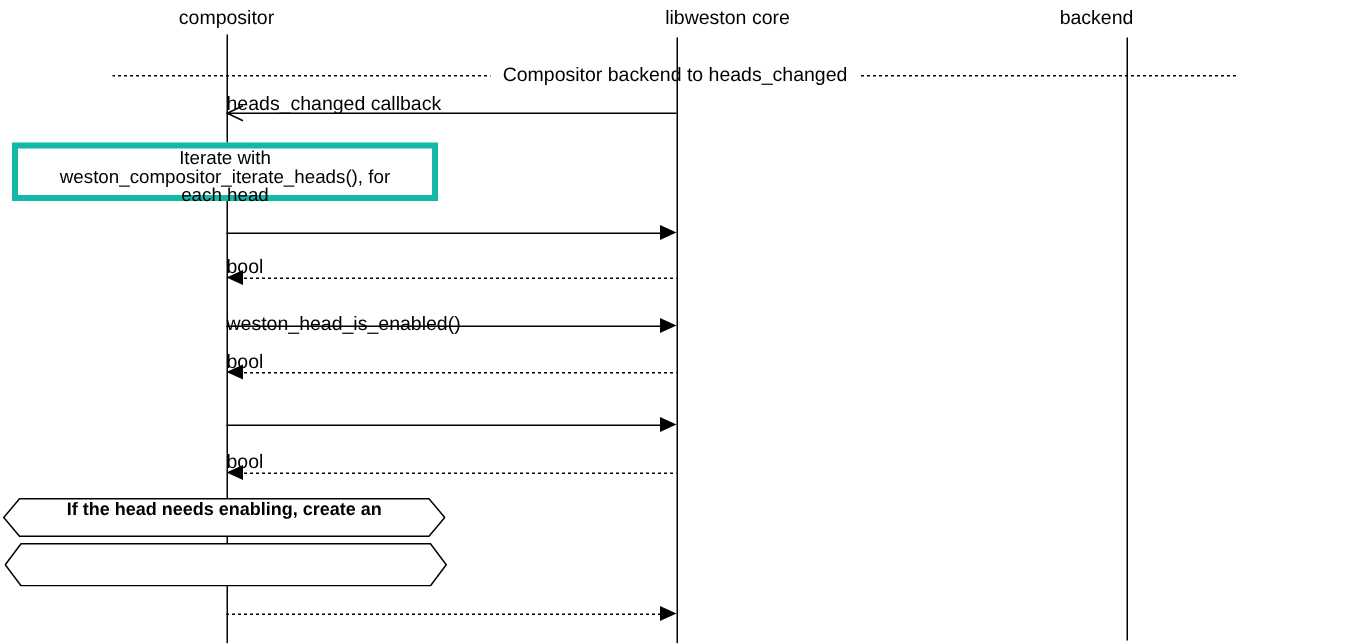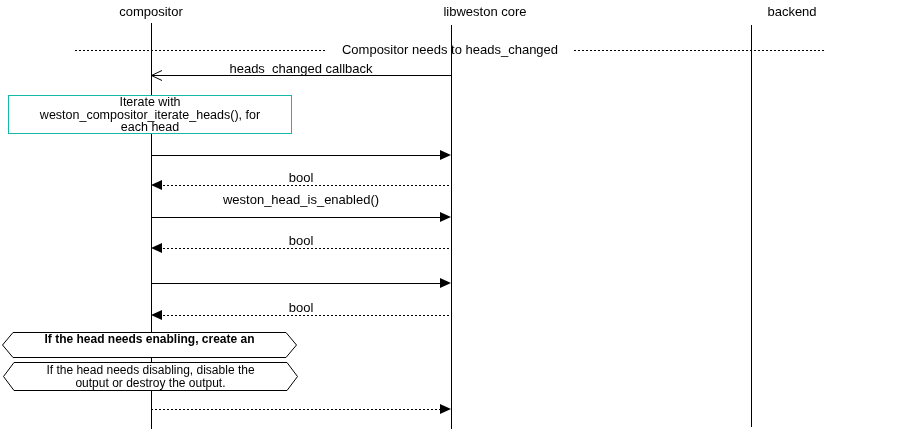--- a/index.html
+++ b/index.html
@@ -18,62 +18,62 @@
     transform:translateX(-50%);
     font-size:13px;line-height:15px;white-space:nowrap;
   }
   .solid-line{position:absolute;height:1px;background:#000;}
   .dash-line{
     position:absolute;height:1px;
     background:repeating-linear-gradient(90deg,#000 0,#000 2px,transparent 2px,transparent 4px);
   }
   .msg-label{
     position:absolute;left:151px;width:300px;
-    text-align:center;font-size:13px;line-height:13px;white-space:nowrap;
+    text-align:left;font-size:13px;line-height:13px;white-space:nowrap;
   }
   .divider-label{
     position:absolute;
     transform:translateX(-50%);
     font-size:13px;line-height:14px;white-space:nowrap;
   }
   .tri-r{position:absolute;width:0;height:0;
     border-top:5px solid transparent;border-bottom:5px solid transparent;
     border-left:11px solid #000;}
   .tri-l{position:absolute;width:0;height:0;
     border-top:5px solid transparent;border-bottom:5px solid transparent;
     border-right:11px solid #000;}
   .open-head{position:absolute;}
   .note-box{
     position:absolute;left:8px;top:95px;width:284px;height:39px;
-    box-sizing:border-box;border:1px solid #14b8a6;background:#fff;
+    box-sizing:border-box;border:4px solid #14b8a6;background:#fff;
     text-align:center;font-size:12.5px;line-height:12.6px;
     white-space:nowrap;overflow:visible;
   }
   .hex-svg{position:absolute;}
   .hex-text{
     position:absolute;text-align:center;
     font-size:12px;line-height:12.5px;white-space:nowrap;
   }
 </style>
 </head>
 <body>
 
 <div class="diagram">
 
   <div class="lifeline" style="left:151px;top:23px;height:406px;"></div>
   <div class="lifeline" style="left:451px;top:25px;height:404px;"></div>
   <div class="lifeline" style="left:751px;top:25px;height:402px;"></div>
 
   <div class="actor-label" style="left:151px;">compositor</div>
   <div class="actor-label" style="left:451px;margin-left:34px;">libweston core</div>
-  <div class="actor-label" style="left:792px;">backend</div>
+  <div class="actor-label" style="left:731px;">backend</div>
 
   <div class="dash-line" style="left:75px;top:50px;width:252px;"></div>
   <div class="dash-line" style="left:574px;top:50px;width:251px;"></div>
-  <div class="divider-label" style="left:450px;top:43px;">Compositor needs to heads_changed</div>
+  <div class="divider-label" style="left:450px;top:43px;">Compositor backend to heads_changed</div>
 
   <div class="solid-line" style="left:151px;top:75px;width:300px;"></div>
   <svg class="open-head" style="left:151px;top:70px;" width="12" height="12" viewBox="0 0 12 12">
     <path d="M11 0.5 L0.5 5.5 L11 10.5" fill="none" stroke="#000" stroke-width="1"></path>
   </svg>
   <div class="msg-label" style="top:62px;">heads_changed callback</div>
 
   <div class="note-box">
     <div>Iterate with</div>
     <div>weston_compositor_iterate_heads(), for</div>
@@ -82,21 +82,21 @@
 
   <div class="solid-line" style="left:151px;top:155px;width:296px;"></div>
   <div class="tri-r" style="left:440px;top:150px;"></div>
 
   <div class="dash-line" style="left:155px;top:185px;width:296px;"></div>
   <div class="tri-l" style="left:151px;top:180px;"></div>
   <div class="msg-label" style="top:171px;">bool</div>
 
   <div class="solid-line" style="left:151px;top:217px;width:296px;"></div>
   <div class="tri-r" style="left:440px;top:212px;"></div>
-  <div class="msg-label" style="top:193px;">weston_head_is_enabled()</div>
+  <div class="msg-label" style="top:209px;">weston_head_is_enabled()</div>
 
   <div class="dash-line" style="left:155px;top:248px;width:296px;"></div>
   <div class="tri-l" style="left:151px;top:243px;"></div>
   <div class="msg-label" style="top:234px;">bool</div>
 
   <div class="solid-line" style="left:151px;top:283px;width:296px;"></div>
   <div class="tri-r" style="left:440px;top:278px;"></div>
 
   <div class="dash-line" style="left:155px;top:315px;width:296px;"></div>
   <div class="tri-l" style="left:151px;top:310px;"></div>
@@ -105,21 +105,17 @@
   <svg class="hex-svg" style="left:2px;top:332px;" width="295" height="26" viewBox="0 0 295 26">
     <polygon points="0.5,13 11,0.5 284,0.5 294.5,13 284,25.5 11,25.5" fill="#fff" stroke="#000" stroke-width="1"></polygon>
   </svg>
   <div class="hex-text" style="left:2px;top:333px;width:295px;font-weight:bold;">
     <div>If the head needs enabling, create an</div>
   </div>
 
   <svg class="hex-svg" style="left:3px;top:362px;" width="295" height="29" viewBox="0 0 295 29">
     <polygon points="0.5,14.5 11,0.5 284,0.5 294.5,14.5 284,28.5 11,28.5" fill="#fff" stroke="#000" stroke-width="1"></polygon>
   </svg>
-  <div class="hex-text" style="left:3px;top:364px;width:295px;">
-    <div>If the head needs disabling, disable the</div>
-    <div>output or destroy the output.</div>
-  </div>
 
   <div class="dash-line" style="left:151px;top:409px;width:296px;"></div>
   <div class="tri-r" style="left:440px;top:404px;"></div>
 
 </div>
 
 </body></html>

